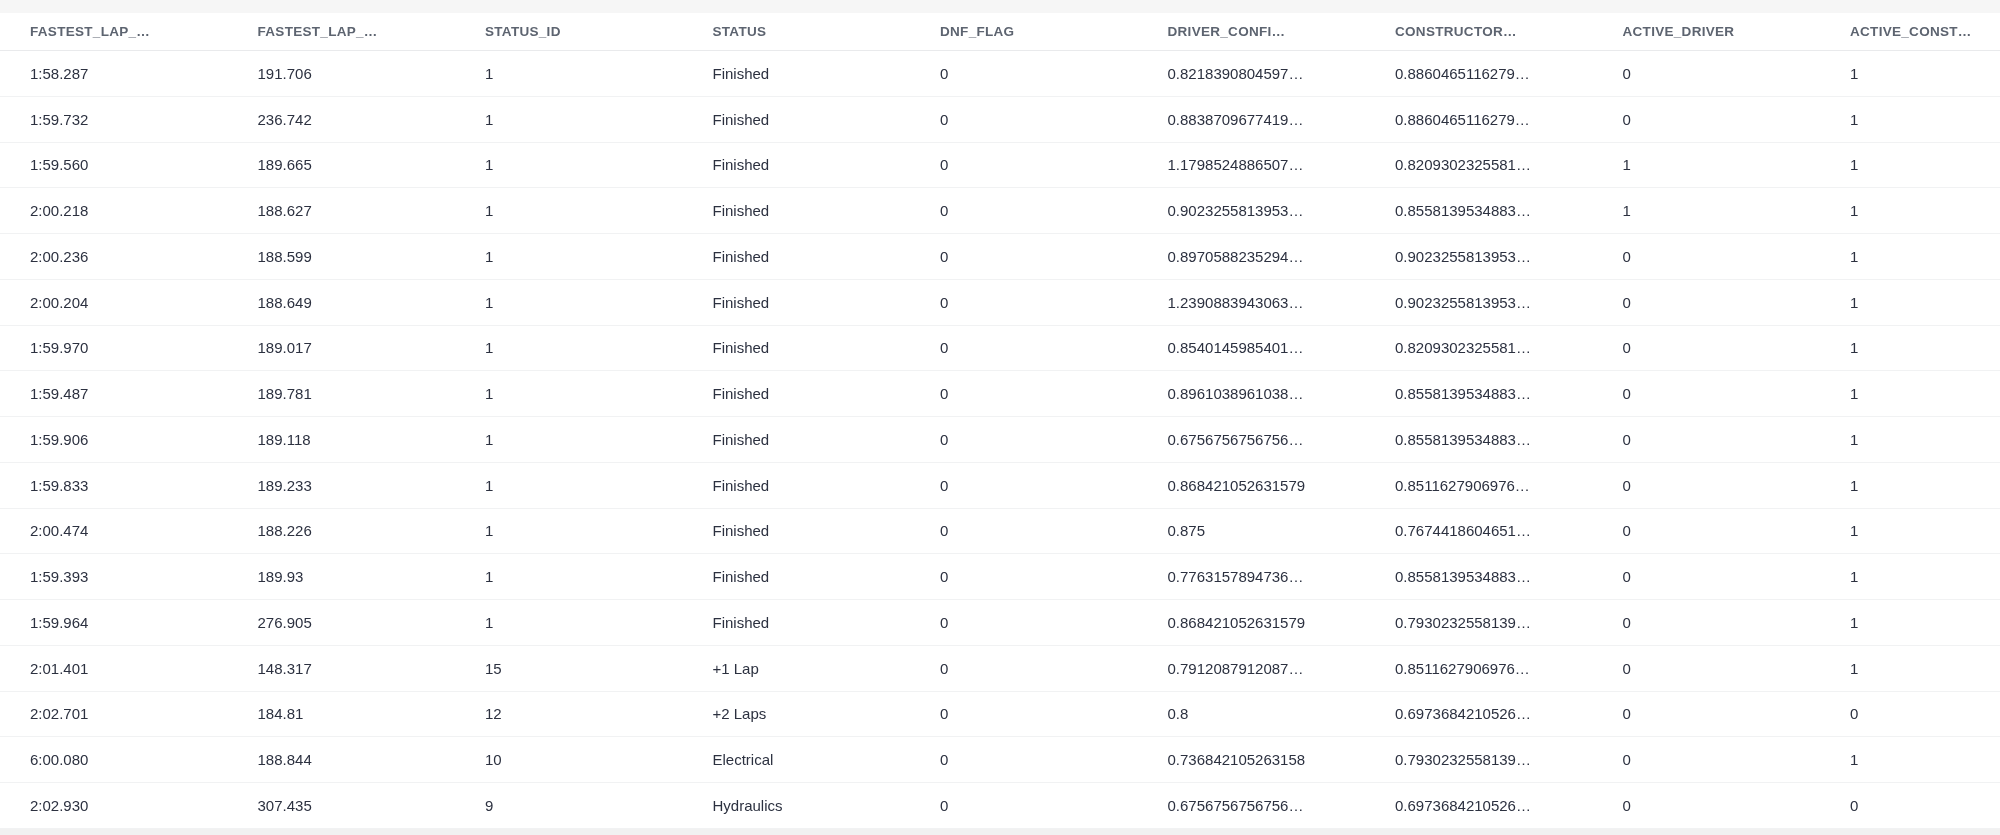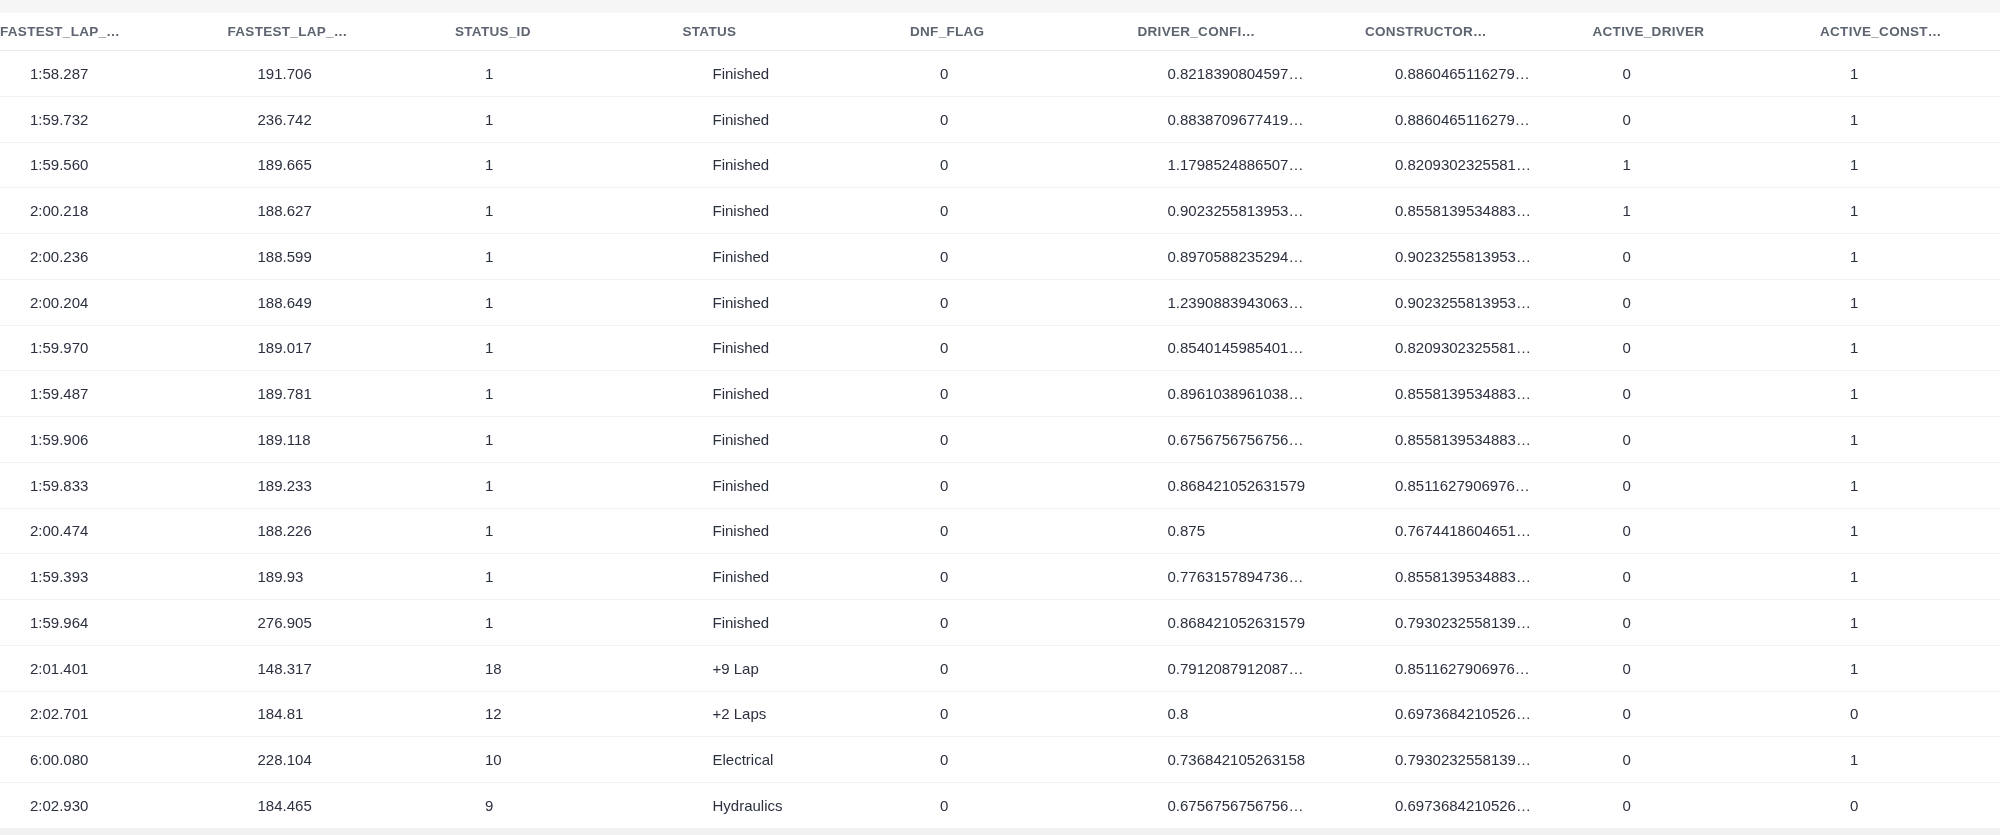--- a/index.html
+++ b/index.html
@@ -10,21 +10,21 @@
   .top-strip{
     width:2000px;height:13px;background:#f6f6f6;
   }
   .scroll-inner{width:2052px;}
   .header-row{
     display:grid;grid-template-columns:repeat(9,227.5px);
     height:37px;align-items:center;background:#ffffff;
     border-bottom:1px solid #e9eaec;
   }
   .hcell{
-    font-size:13.5px;font-weight:700;color:#5d6470;
+    padding-left:30px;font-size:13.5px;font-weight:700;color:#5d6470;
     letter-spacing:0.3px;white-space:nowrap;overflow:hidden;cursor:pointer;
   }
   .row{
     display:grid;grid-template-columns:repeat(9,227.5px);
     height:44.76px;align-items:center;background:#ffffff;
     border-bottom:1px solid #f1f2f3;
   }
   .cell{
     padding-left:30px;font-size:15px;font-weight:400;color:#2c3140;
     white-space:nowrap;overflow:hidden;
@@ -190,53 +190,53 @@
           <div class="cell">Finished</div>
           <div class="cell">0</div>
           <div class="cell">0.868421052631579</div>
           <div class="cell">0.7930232558139…</div>
           <div class="cell">0</div>
           <div class="cell">1</div>
         </div>
         <div class="row">
           <div class="cell">2:01.401</div>
           <div class="cell">148.317</div>
-          <div class="cell">18</div>
-          <div class="cell">+9 Lap</div>
+          <div class="cell">15</div>
+          <div class="cell">+1 Lap</div>
           <div class="cell">0</div>
           <div class="cell">0.7912087912087…</div>
           <div class="cell">0.8511627906976…</div>
           <div class="cell">0</div>
           <div class="cell">1</div>
         </div>
         <div class="row">
           <div class="cell">2:02.701</div>
           <div class="cell">184.81</div>
           <div class="cell">12</div>
           <div class="cell">+2 Laps</div>
           <div class="cell">0</div>
           <div class="cell">0.8</div>
           <div class="cell">0.6973684210526…</div>
           <div class="cell">0</div>
           <div class="cell">0</div>
         </div>
         <div class="row">
           <div class="cell">6:00.080</div>
-          <div class="cell">228.104</div>
+          <div class="cell">188.844</div>
           <div class="cell">10</div>
           <div class="cell">Electrical</div>
           <div class="cell">0</div>
           <div class="cell">0.736842105263158</div>
           <div class="cell">0.7930232558139…</div>
           <div class="cell">0</div>
           <div class="cell">1</div>
         </div>
         <div class="row">
           <div class="cell">2:02.930</div>
-          <div class="cell">184.465</div>
+          <div class="cell">307.435</div>
           <div class="cell">9</div>
           <div class="cell">Hydraulics</div>
           <div class="cell">0</div>
           <div class="cell">0.6756756756756…</div>
           <div class="cell">0.6973684210526…</div>
           <div class="cell">0</div>
           <div class="cell">0</div>
         </div>
       </div>
   </div>

